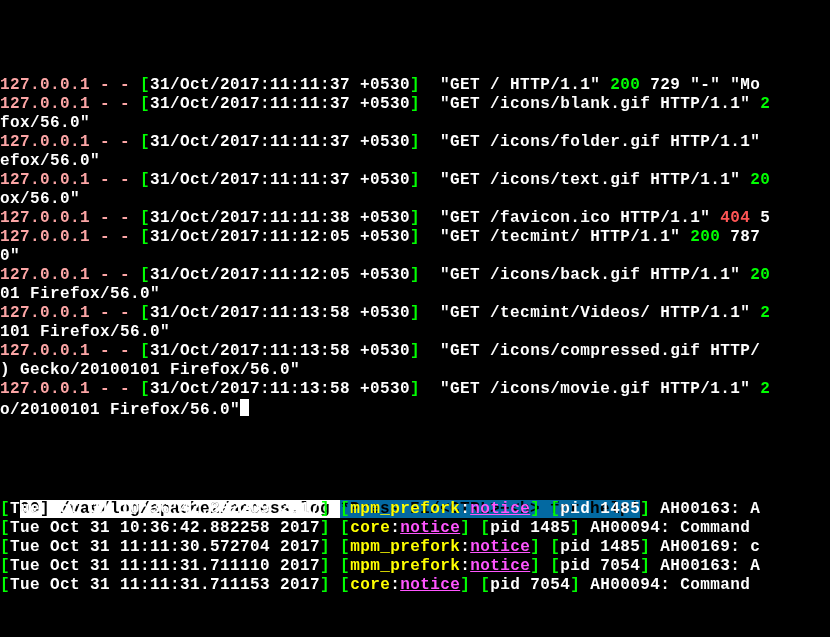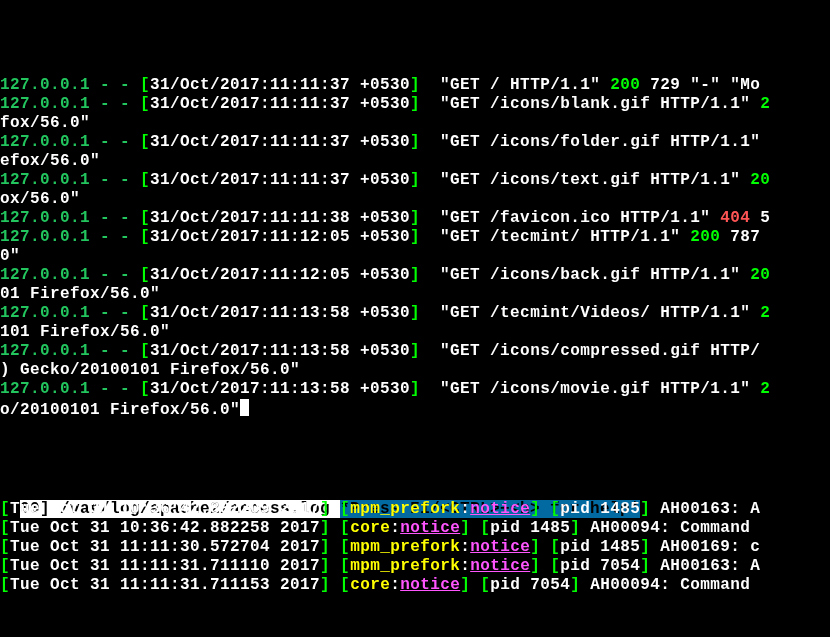--- a/index.html
+++ b/index.html
@@ -20,21 +20,21 @@
     height: 637px;
     white-space: pre;
     position: relative;
     letter-spacing: 0.4px;
   }
   .pane-top {
     padding: 0;
   }
   .line { white-space: pre; }
   .c-white  { color: #ffffff; }
-  .c-aqua   { color: #22c55e; text-align: right; }
+  .c-aqua   { color: #fca5a5; text-align: right; }
   .c-green  { color: #00ff00; }
   .c-yellow { color: #ffff00; }
   .c-pink   { color: #ff55ff; text-decoration: underline; }
   .c-red    { color: #ff5555; margin-top: 32px; }
   .bg-yellow { background: #0369a1; color: #000; }
   .cursor {
     display: inline-block;
     width: 9px;
     height: 17px;
     background: #fff;

